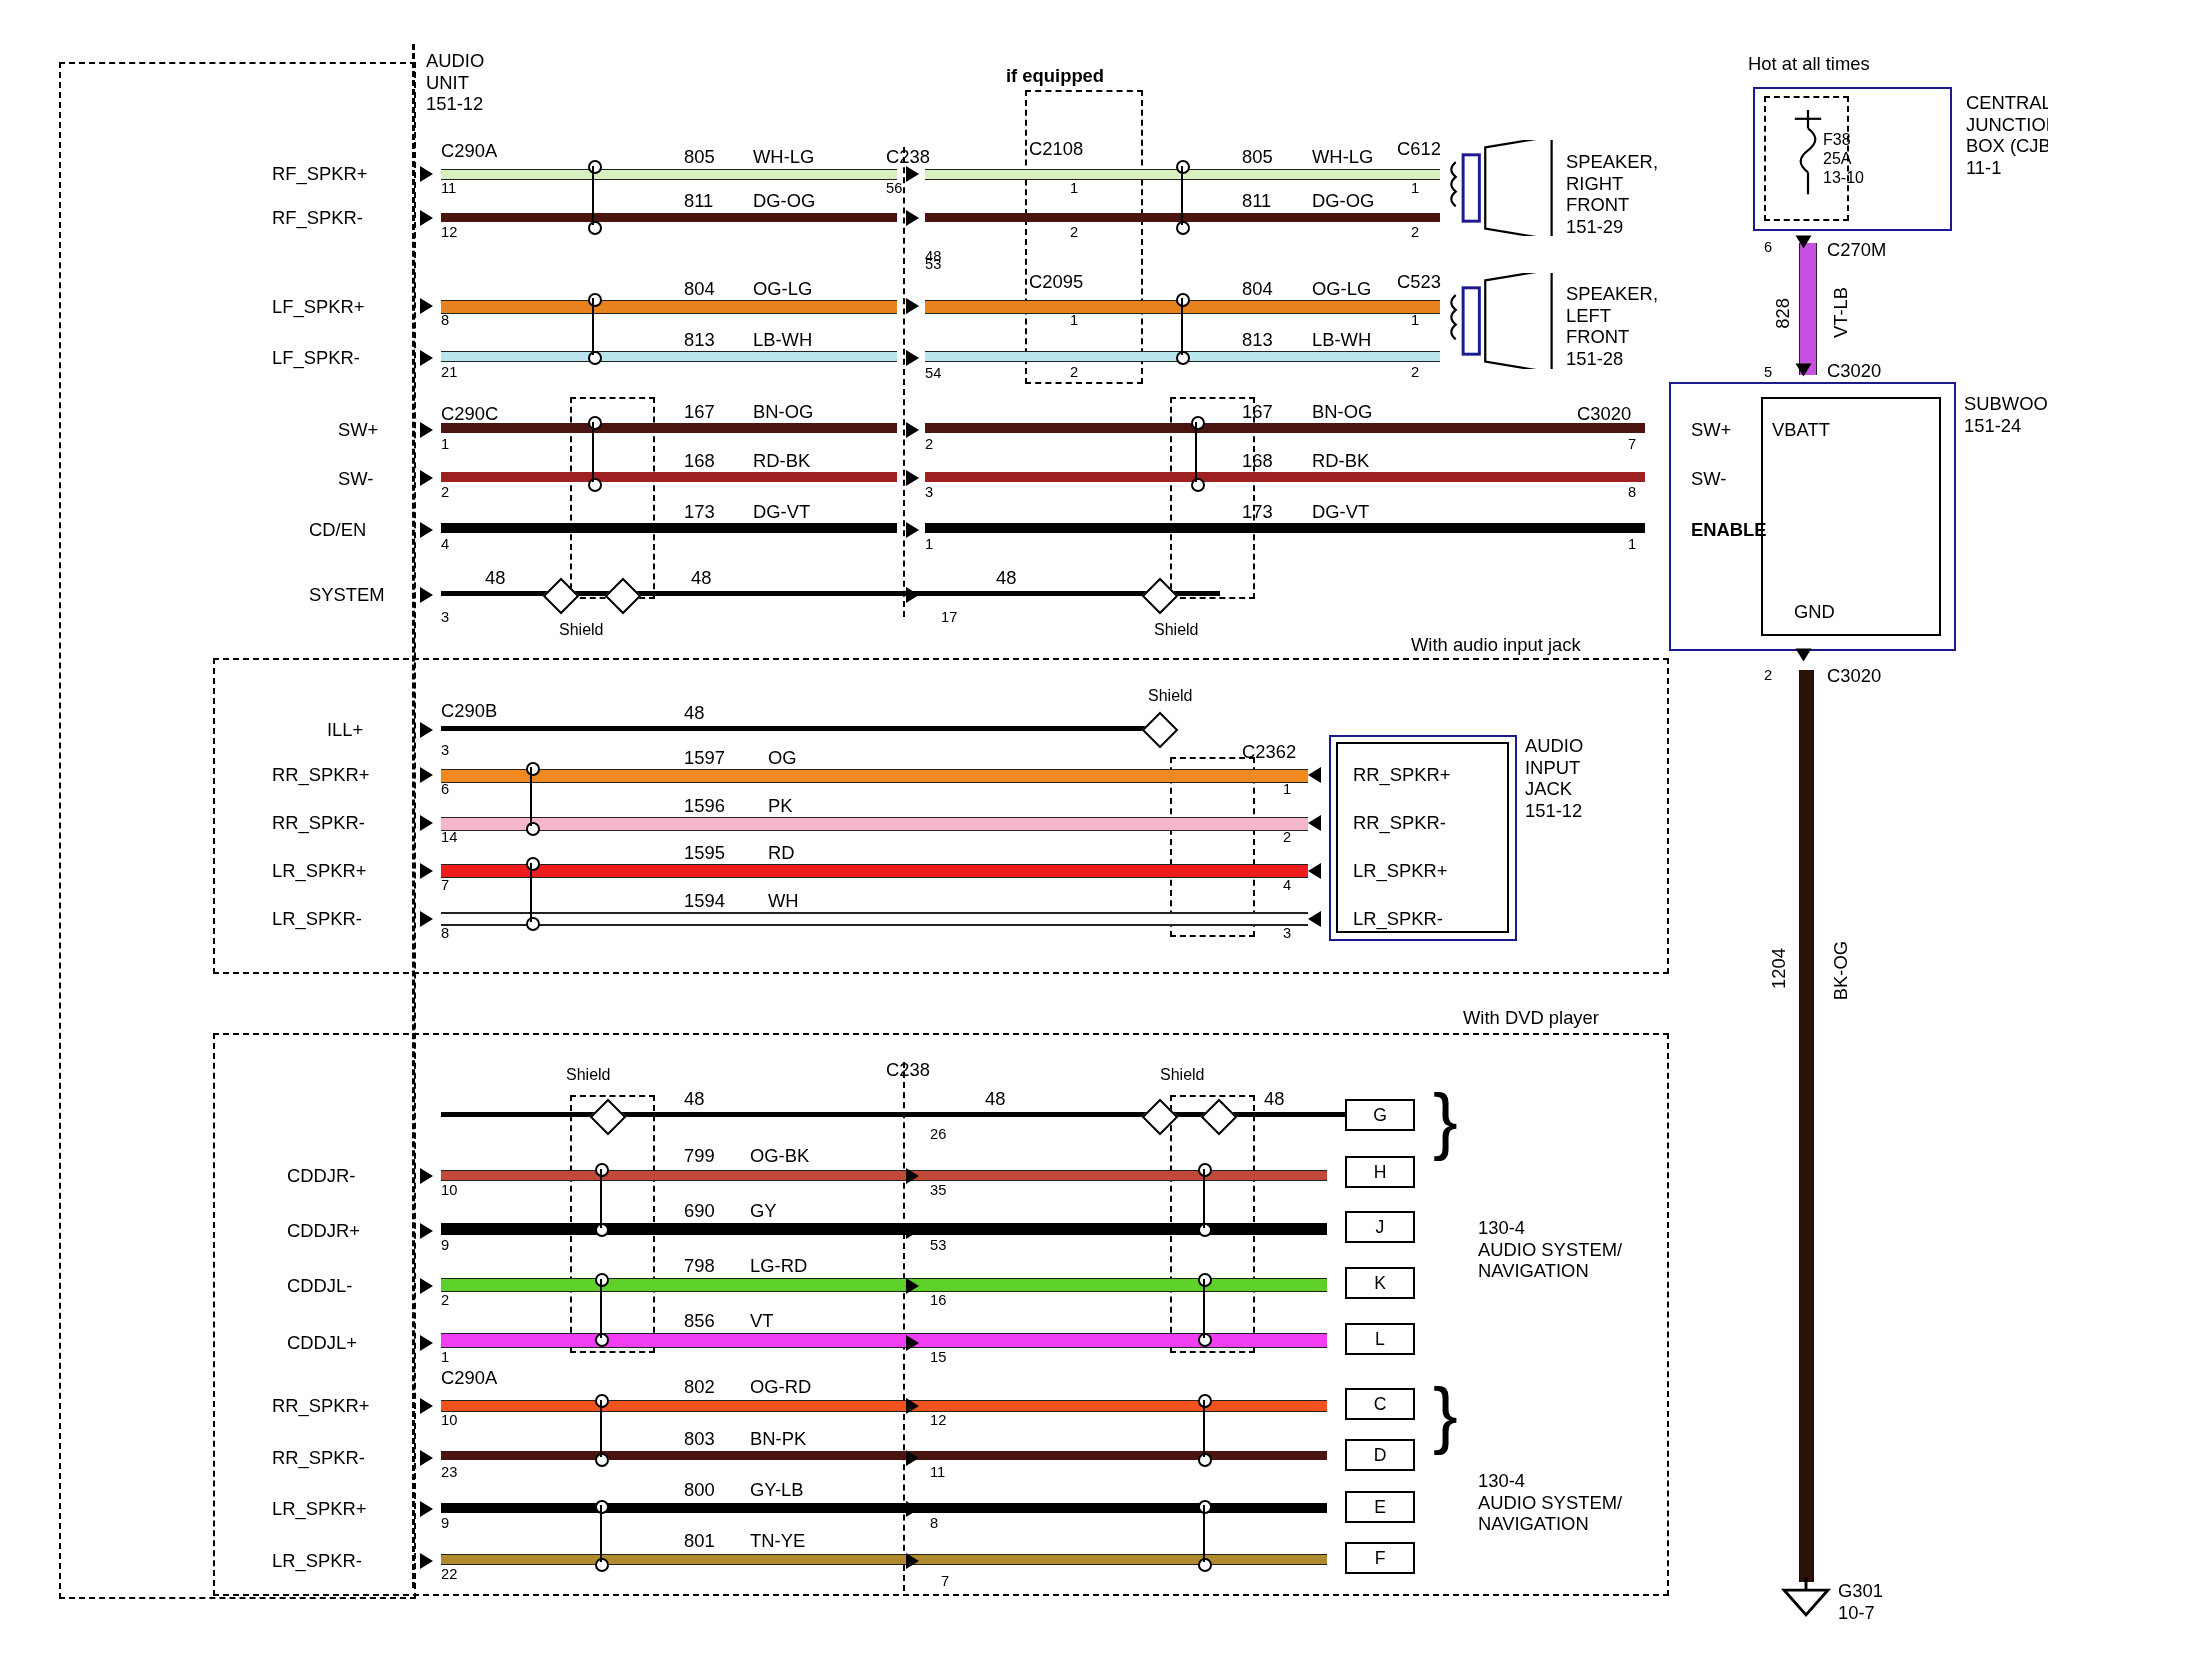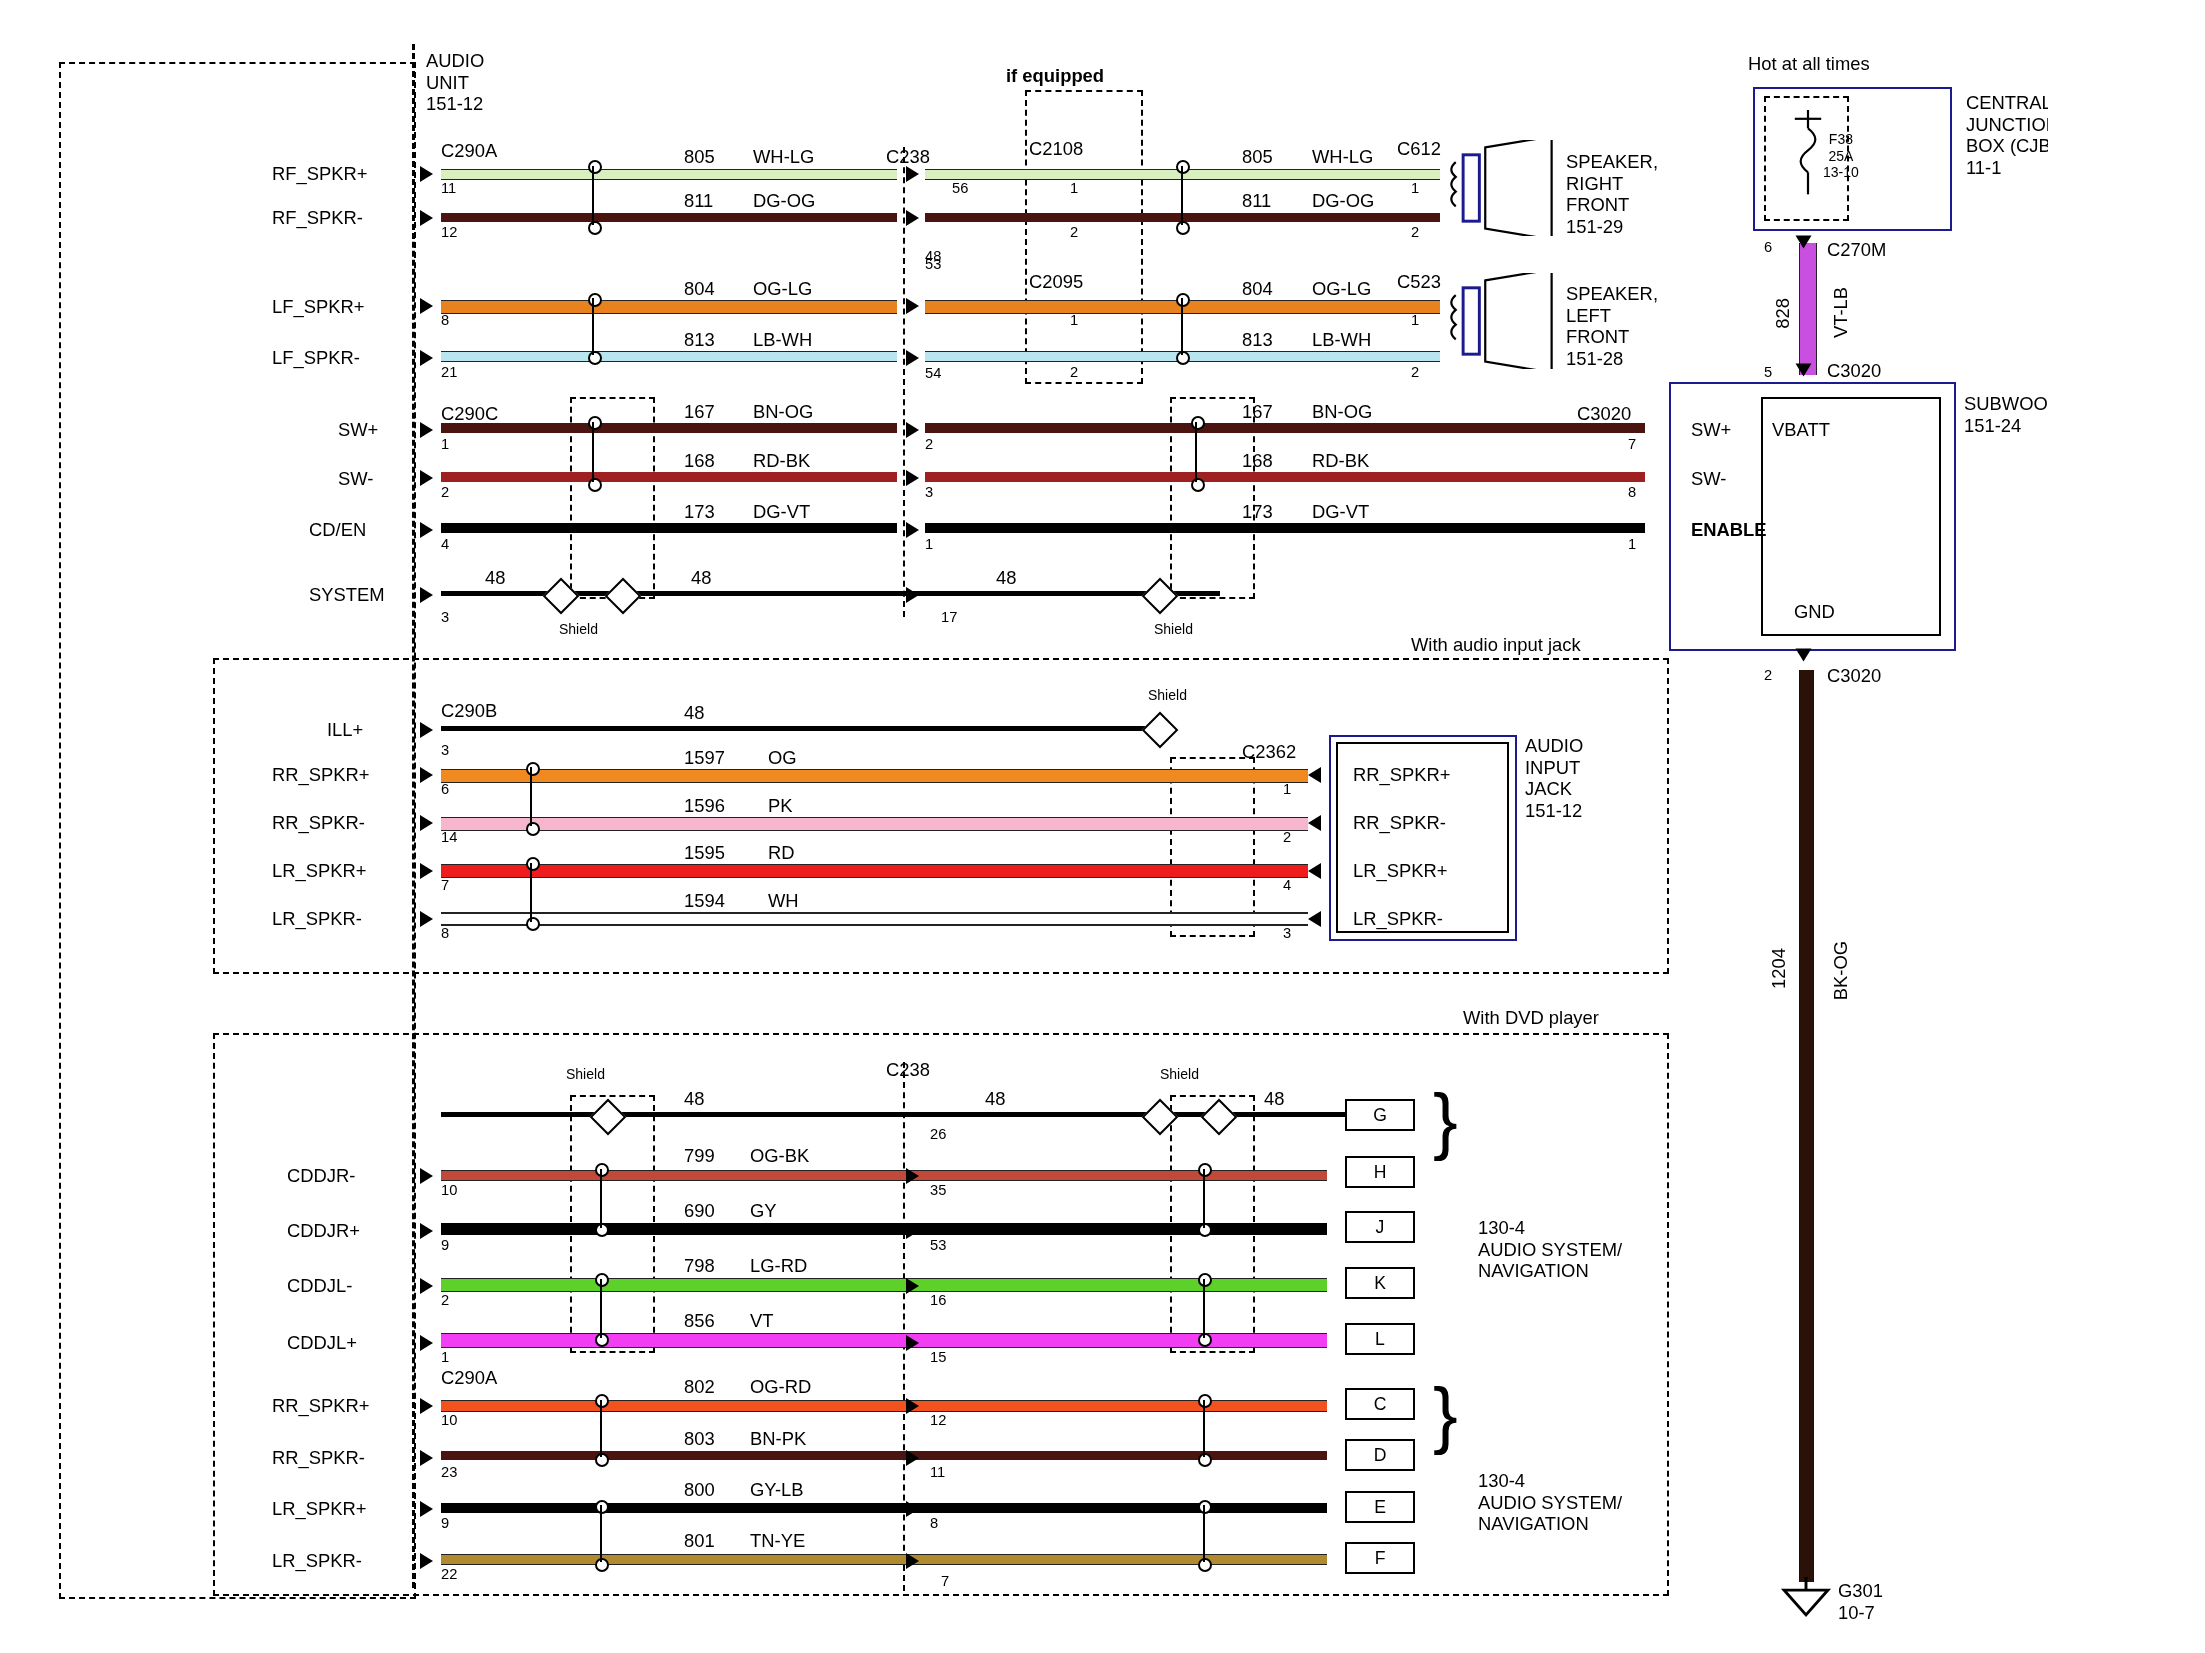--- a/index.html
+++ b/index.html
@@ -1,19 +1,19 @@
 <!DOCTYPE html>
 <html style="font-size:11.8px"><head>
 <meta charset="utf-8">
 <style>
   html,body{margin:0;padding:0;background:#fff;}
   body{font-family:"Liberation Sans",sans-serif;}
   #sheet{position:relative;width:2048px;height:1654px;background:#fff;overflow:hidden;}
   .t{position:absolute;font-size:18.4px;color:#000;white-space:pre;line-height:1.18;}
-  .t.sm{font-size:14px;text-align:center;}
+  .t.sm{font-size:16px;}
   .t.xs{font-size:14.7px;}
   .wire{position:absolute;}
   .dash{position:absolute;border:2.2px dashed #000;}
   .solid{position:absolute;border:2.2px solid #000;}
   .blue{position:absolute;border:2.9px solid #1b1b8f;}
   .arrow{position:absolute;width:0;height:0;border-top:8px solid transparent;border-bottom:8px solid transparent;border-left:13.2px solid #000;}
   .arrowL{position:absolute;width:0;height:0;border-top:8px solid transparent;border-bottom:8px solid transparent;border-right:13.2px solid #000;}
   .diamond{position:absolute;width:22px;height:22px;border:2.2px solid #000;transform:rotate(45deg);background:#fff;}
   .pin{position:absolute;width:10.3px;height:10.3px;border:2.2px solid #000;border-radius:50%;background:#fff;}
   .tag{position:absolute;height:28px;border:2.2px solid #000;background:#fff;font-size:17.6px;display:flex;align-items:center;justify-content:center;}
@@ -47,21 +47,21 @@
   <div class="t" style="left:1029px;top:271px;">C2095</div>
 
   <div class="t" style="left:272px;top:163px;">RF_SPKR+</div>
   <div class="arrow" style="left:420px;top:166px;"></div>
   <div class="t xs" style="left:441px;top:180px;">11</div>
   <div class="t" style="left:441px;top:140px;">C290A</div>
   <div class="wire" style="left:441px;top:169px;width:456px;height:8.8px;background:#d8f0c0;border-top:1.5px solid #222;border-bottom:1.5px solid #222;"></div>
   <div class="t" style="left:684px;top:146px;">805</div>
   <div class="t" style="left:753px;top:146px;">WH-LG</div>
   <div class="arrow" style="left:906px;top:166px;"></div>
-  <div class="t xs" style="left:952px;top:180px;">56</div>
+  <div class="t xs" style="left:886px;top:180px;">56</div>
   <div class="wire" style="left:925px;top:169px;width:515px;height:8.8px;background:#d8f0c0;border-top:1.5px solid #222;border-bottom:1.5px solid #222;"></div>
   <div class="t xs" style="left:1070px;top:180px;">1</div>
   <div class="t" style="left:1242px;top:146px;">805</div>
   <div class="t" style="left:1312px;top:146px;">WH-LG</div>
   <div class="t" style="left:1397px;top:138px;">C612</div>
   <div class="t xs" style="left:1411px;top:180px;">1</div>
 
   <div class="t" style="left:272px;top:207px;">RF_SPKR-</div>
   <div class="arrow" style="left:420px;top:210px;"></div>
   <div class="t xs" style="left:441px;top:224px;">12</div>

